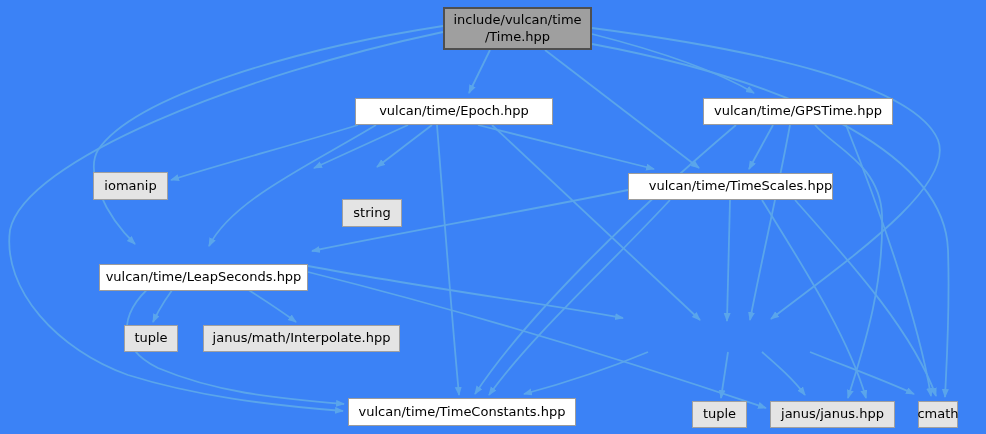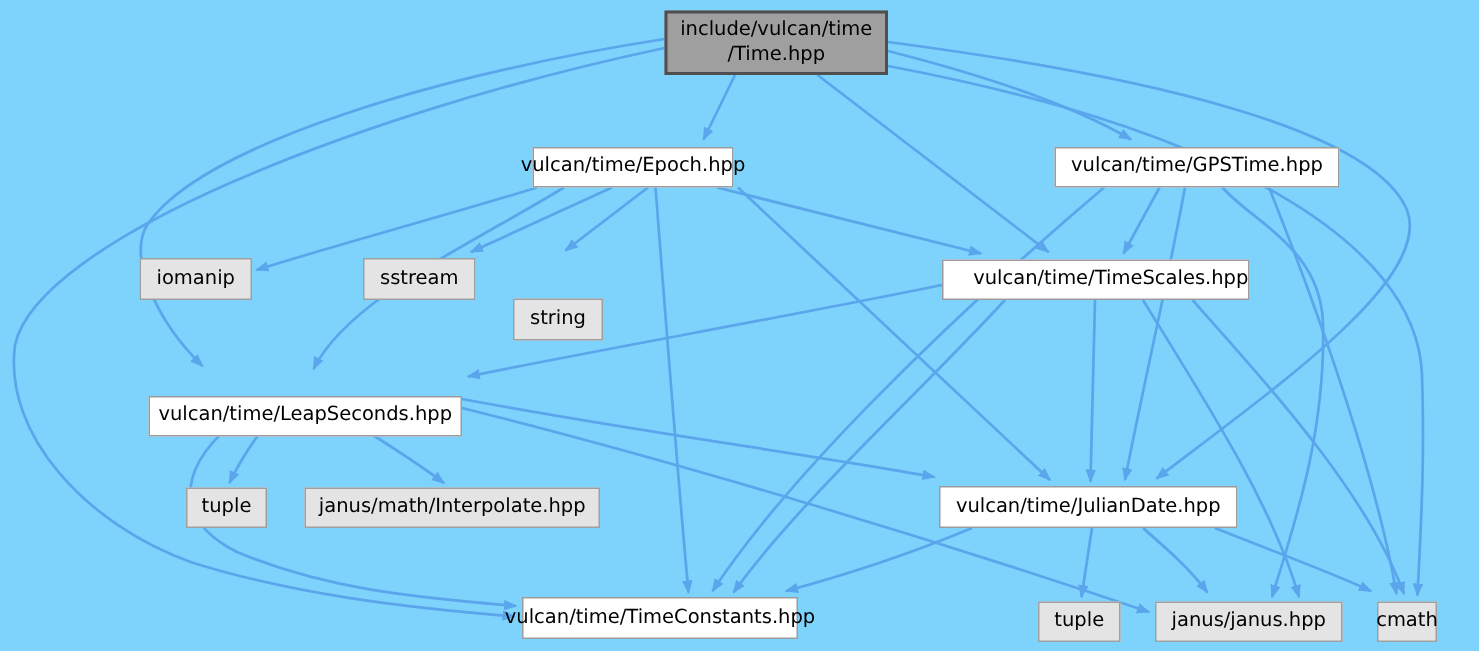--- a/index.html
+++ b/index.html
@@ -1,19 +1,19 @@
 <!DOCTYPE html>
 <html><head>
 <meta charset="utf-8">
 <style>
   html,body{margin:0;padding:0;background:#000;}
   #stage{
     position:relative;
     width:986px;height:434px;
-    background:#7dd3fc;
+    background:#3b82f6;
     font-family:"DejaVu Sans","Liberation Sans",sans-serif;
     overflow:hidden;
   }
   #edges{position:absolute;left:0;top:0;width:986px;height:434px;}
   .node{
     position:absolute;
     display:flex;align-items:center;justify-content:center;
     box-sizing:border-box;
     font-size:13px;line-height:1.25;color:#000;
     text-align:center;white-space:pre-line;
@@ -69,41 +69,39 @@
       <path class="edge" marker-end="url(#arrow)" d="M648,352 C605,370 565,383 524,394"></path>
       <path class="edge" marker-end="url(#arrow)" d="M728,352 L721,398"></path>
       <path class="edge" marker-end="url(#arrow)" d="M762,352 C778,366 793,379 805,395"></path>
       <path class="edge" marker-end="url(#arrow)" d="M810,352 C850,368 886,381 914,394"></path>
     </g>
   </svg>
 
   <div class="node node--focus" style="left:443px;top:7px;width:149px;height:43px;">include/vulcan/time
 /Time.hpp</div>
 
-  <div class="node" style="left:355px;top:98px;width:134px;height:27px;">vulcan/time/Epoch.hpp</div>
+  <div class="node" style="left:355px;top:98px;width:198px;height:27px;">vulcan/time/Epoch.hpp</div>
 
   <div class="node node--gray" style="left:93px;top:172px;width:75px;height:28px;">iomanip</div>
 
   <div class="node" style="left:703px;top:98px;width:190px;height:27px;">vulcan/time/GPSTime.hpp</div>
 
-  <div class="node node--gray" style="left:242px;top:172px;width:75px;height:28px;">sstream</div>
 
   <div class="node node--gray" style="left:342px;top:172px;width:60px;height:28px;margin-top:27px;">string</div>
 
   <div class="node" style="left:628px;top:173px;width:205px;height:27px;padding-left:24px;">vulcan/time/TimeScales.hpp</div>
 
   <div class="node" style="left:99px;top:250px;width:209px;height:27px;margin-top:14px;">vulcan/time/LeapSeconds.hpp</div>
 
   <div class="node node--gray" style="left:124px;top:325px;width:54px;height:27px;">tuple</div>
 
   <div class="node node--gray" style="left:203px;top:325px;width:197px;height:27px;">janus/math/Interpolate.hpp</div>
 
-  <div class="node" style="left:626px;top:324px;width:199px;height:28px;">vulcan/time/JulianDate.hpp</div>
 
-  <div class="node" style="left:348px;top:398px;width:184px;height:28px;">vulcan/time/TimeConstants.hpp</div>
+  <div class="node" style="left:348px;top:398px;width:228px;height:28px;">vulcan/time/TimeConstants.hpp</div>
 
   <div class="node node--gray" style="left:692px;top:401px;width:55px;height:27px;">tuple</div>
 
   <div class="node node--gray" style="left:770px;top:401px;width:125px;height:27px;">janus/janus.hpp</div>
 
   <div class="node node--gray" style="left:918px;top:401px;width:40px;height:27px;">cmath</div>
 
 </div>
 
 </body></html>

